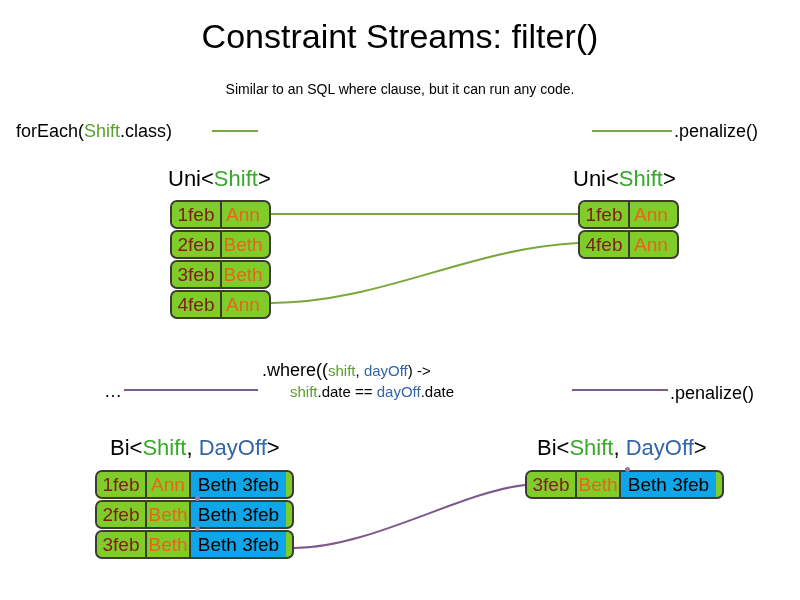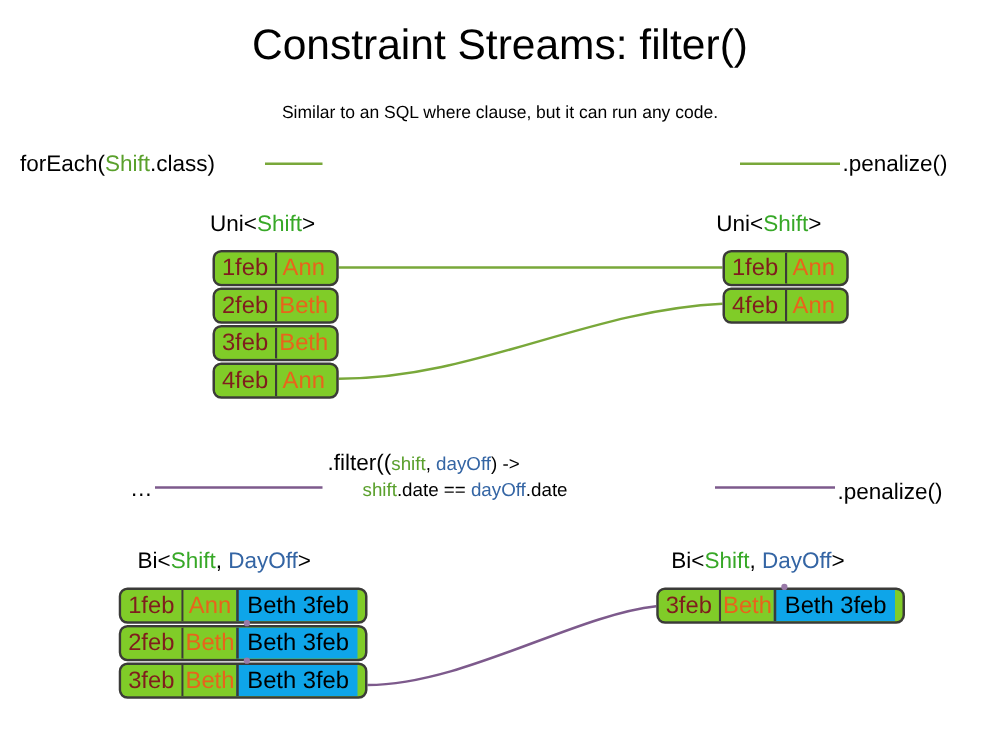--- a/index.html
+++ b/index.html
@@ -68,21 +68,21 @@
   .indent1 { padding-left: 28px; display: block; }
   .paren-big { font-size: 19px; }
 
   .tok-shift  { color: #5aa02c; }
   .tok-dayoff { color: #3465a4; }
   .tok-plain  { color: #000000; }
 
   
   .type-label {
     position: absolute;
-    font-size: 18px;
+    font-size: 22px;
     line-height: 22px;
     white-space: nowrap;
     color: #000;
   }
   .type-label .g { color: #37a827; }
   .type-label .b { color: #3465a4; }
 
   
   .card {
     position: absolute;
@@ -199,21 +199,21 @@
   </div>
   <div class="card" style="left:578px; top:230px; width:101px;">
     <div class="cell cell-date">4feb</div>
     <div class="cell cell-name">Ann</div>
   </div>
 
   <div class="ellipsis" style="left:104px; top:381px;">…</div>
 
   <div class="code-block" style="left:262px; top:360px;">
     <span class="code-head">
-      <span class="tok-plain">.filter((</span><span class="tok-shift" style="font-size:15px;">shift</span><span class="tok-plain" style="font-size:15px;">, </span><span class="tok-dayoff" style="font-size:15px;">dayOff</span><span class="tok-plain" style="font-size:15px;">) -&gt;</span>
+      <span class="tok-plain">.where((</span><span class="tok-shift" style="font-size:15px;">shift</span><span class="tok-plain" style="font-size:15px;">, </span><span class="tok-dayoff" style="font-size:15px;">dayOff</span><span class="tok-plain" style="font-size:15px;">) -&gt;</span>
     </span>
     <span class="indent1">
       <span class="tok-shift">shift</span><span class="tok-plain">.date == </span><span class="tok-dayoff">dayOff</span><span class="tok-plain">.date</span>
     </span>
   </div>
 
   <div class="pipe-text" style="left:670px; top:381px;">.penalize()</div>
 
   <div class="type-label" style="left:110px; top:437px;">
     <span>Bi&lt;</span><span class="g">Shift</span><span>, </span><span class="b">DayOff</span><span>&gt;</span>

